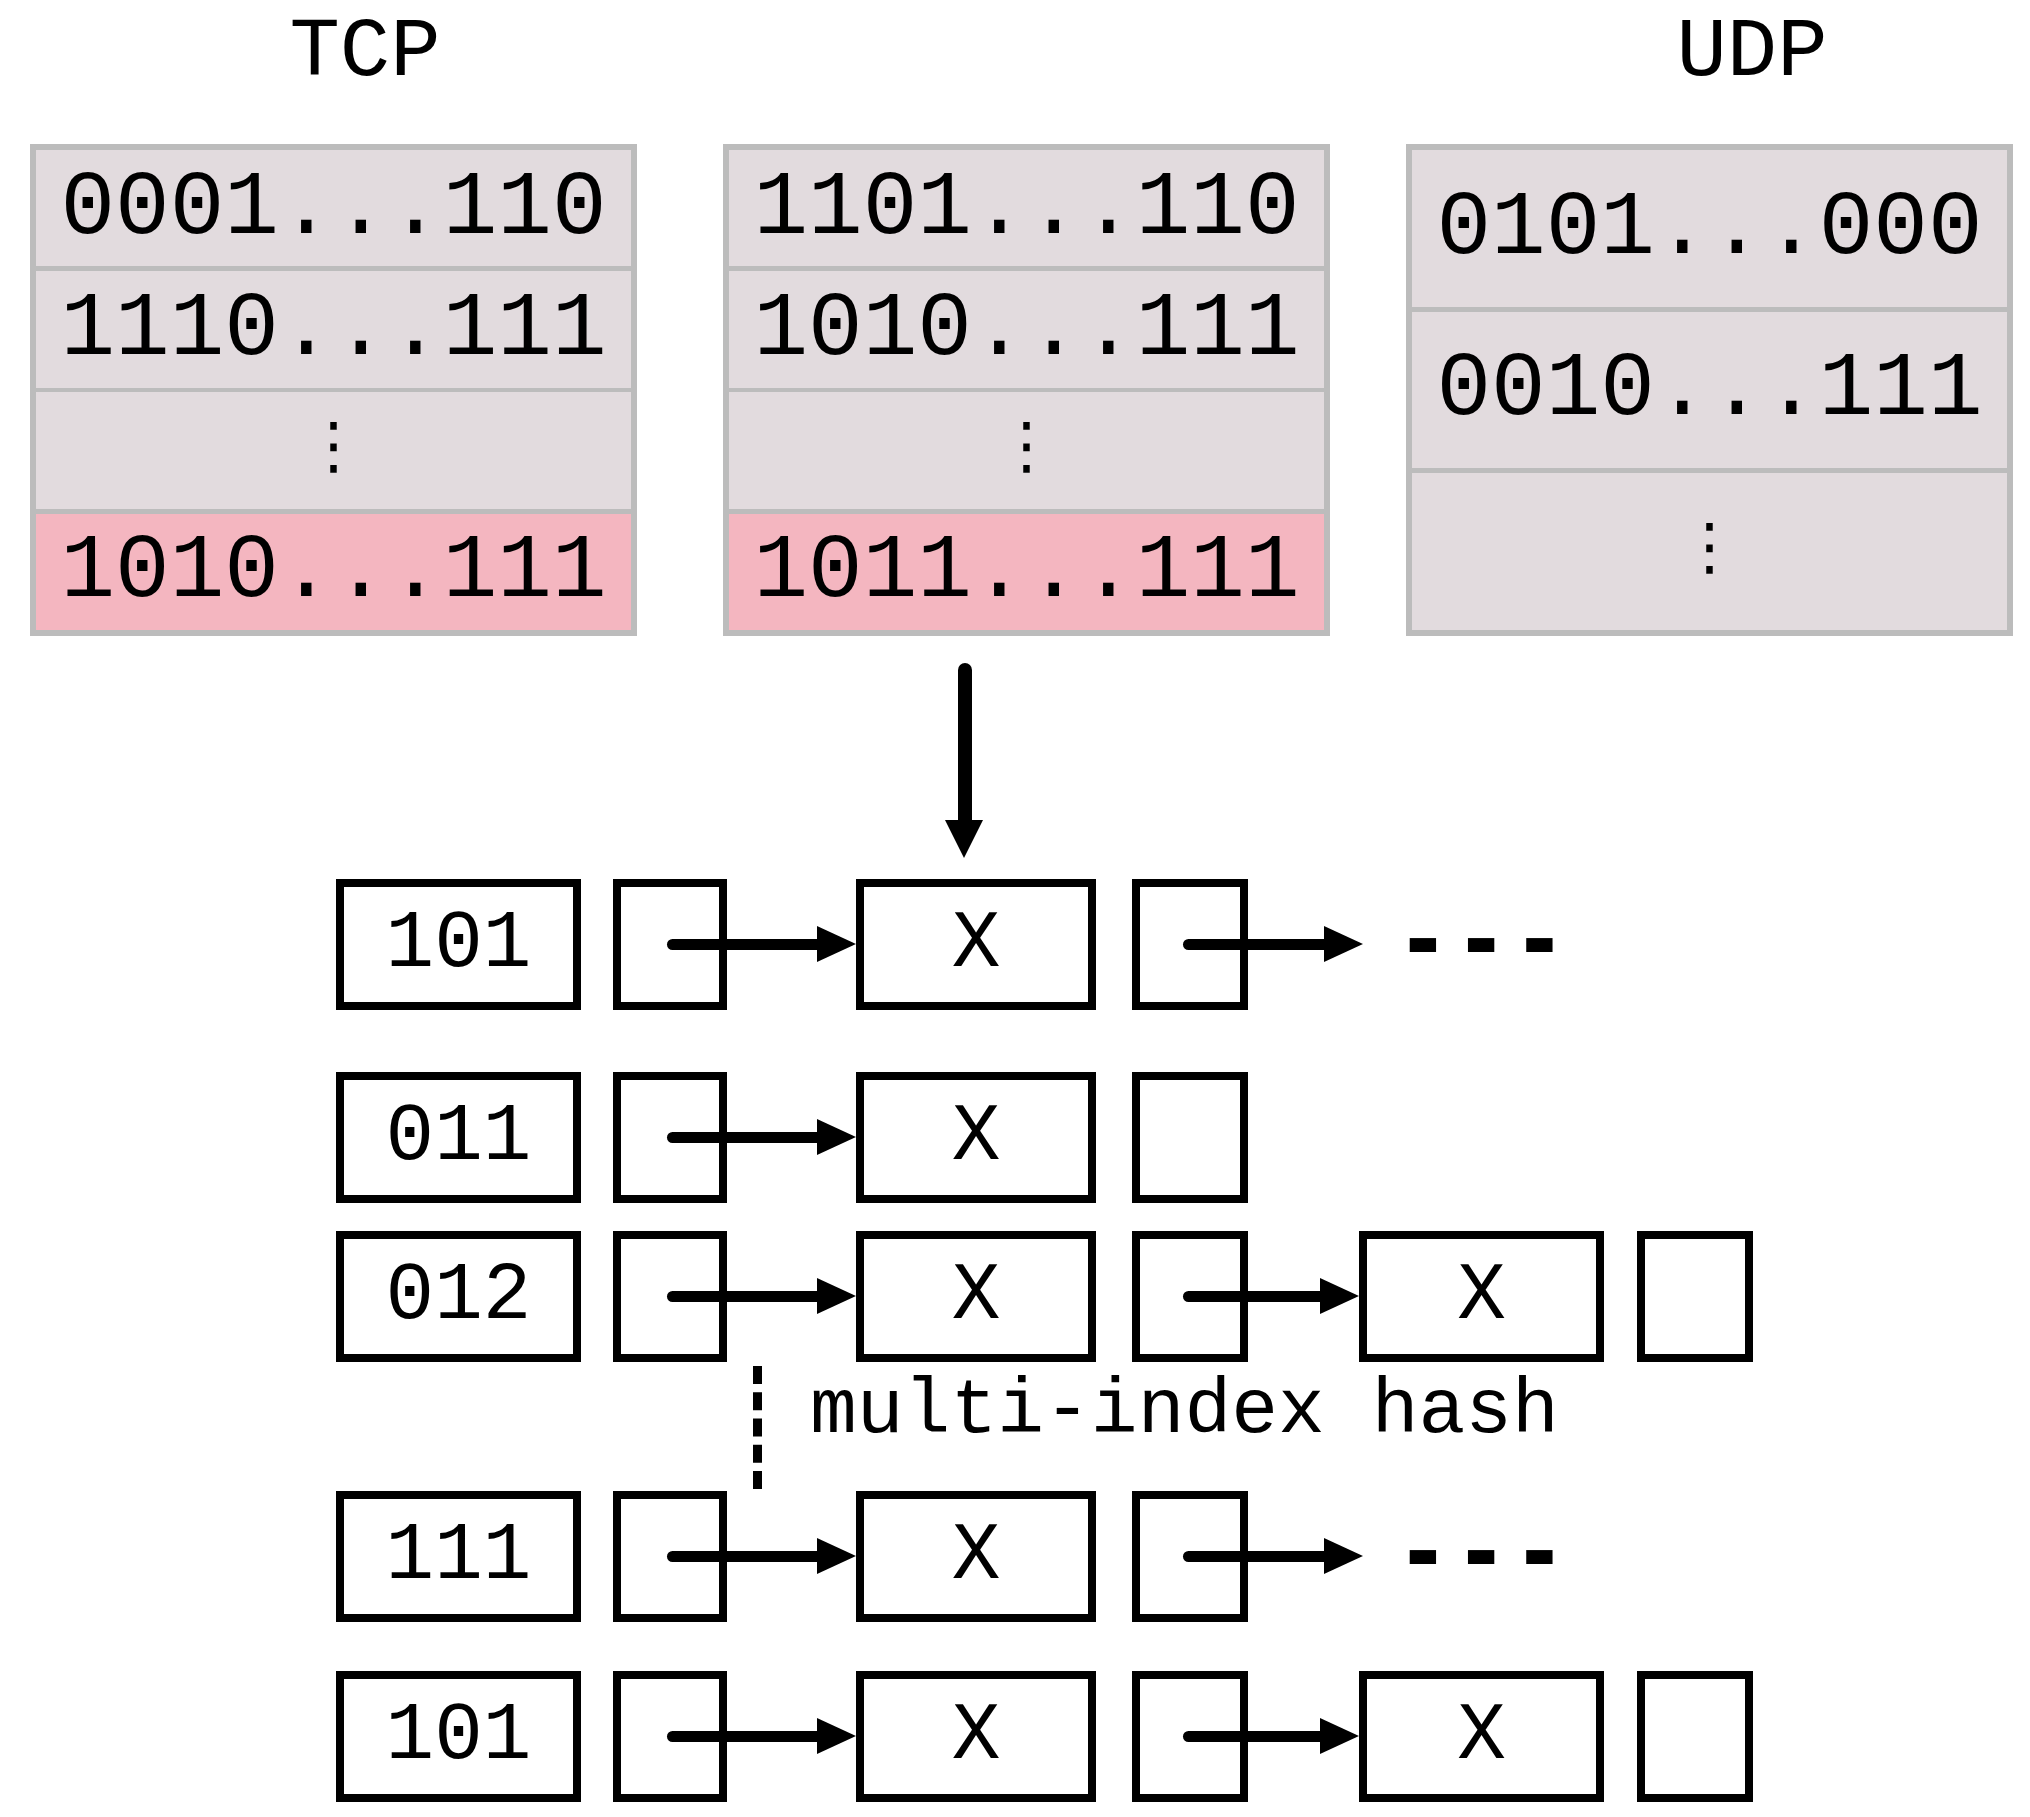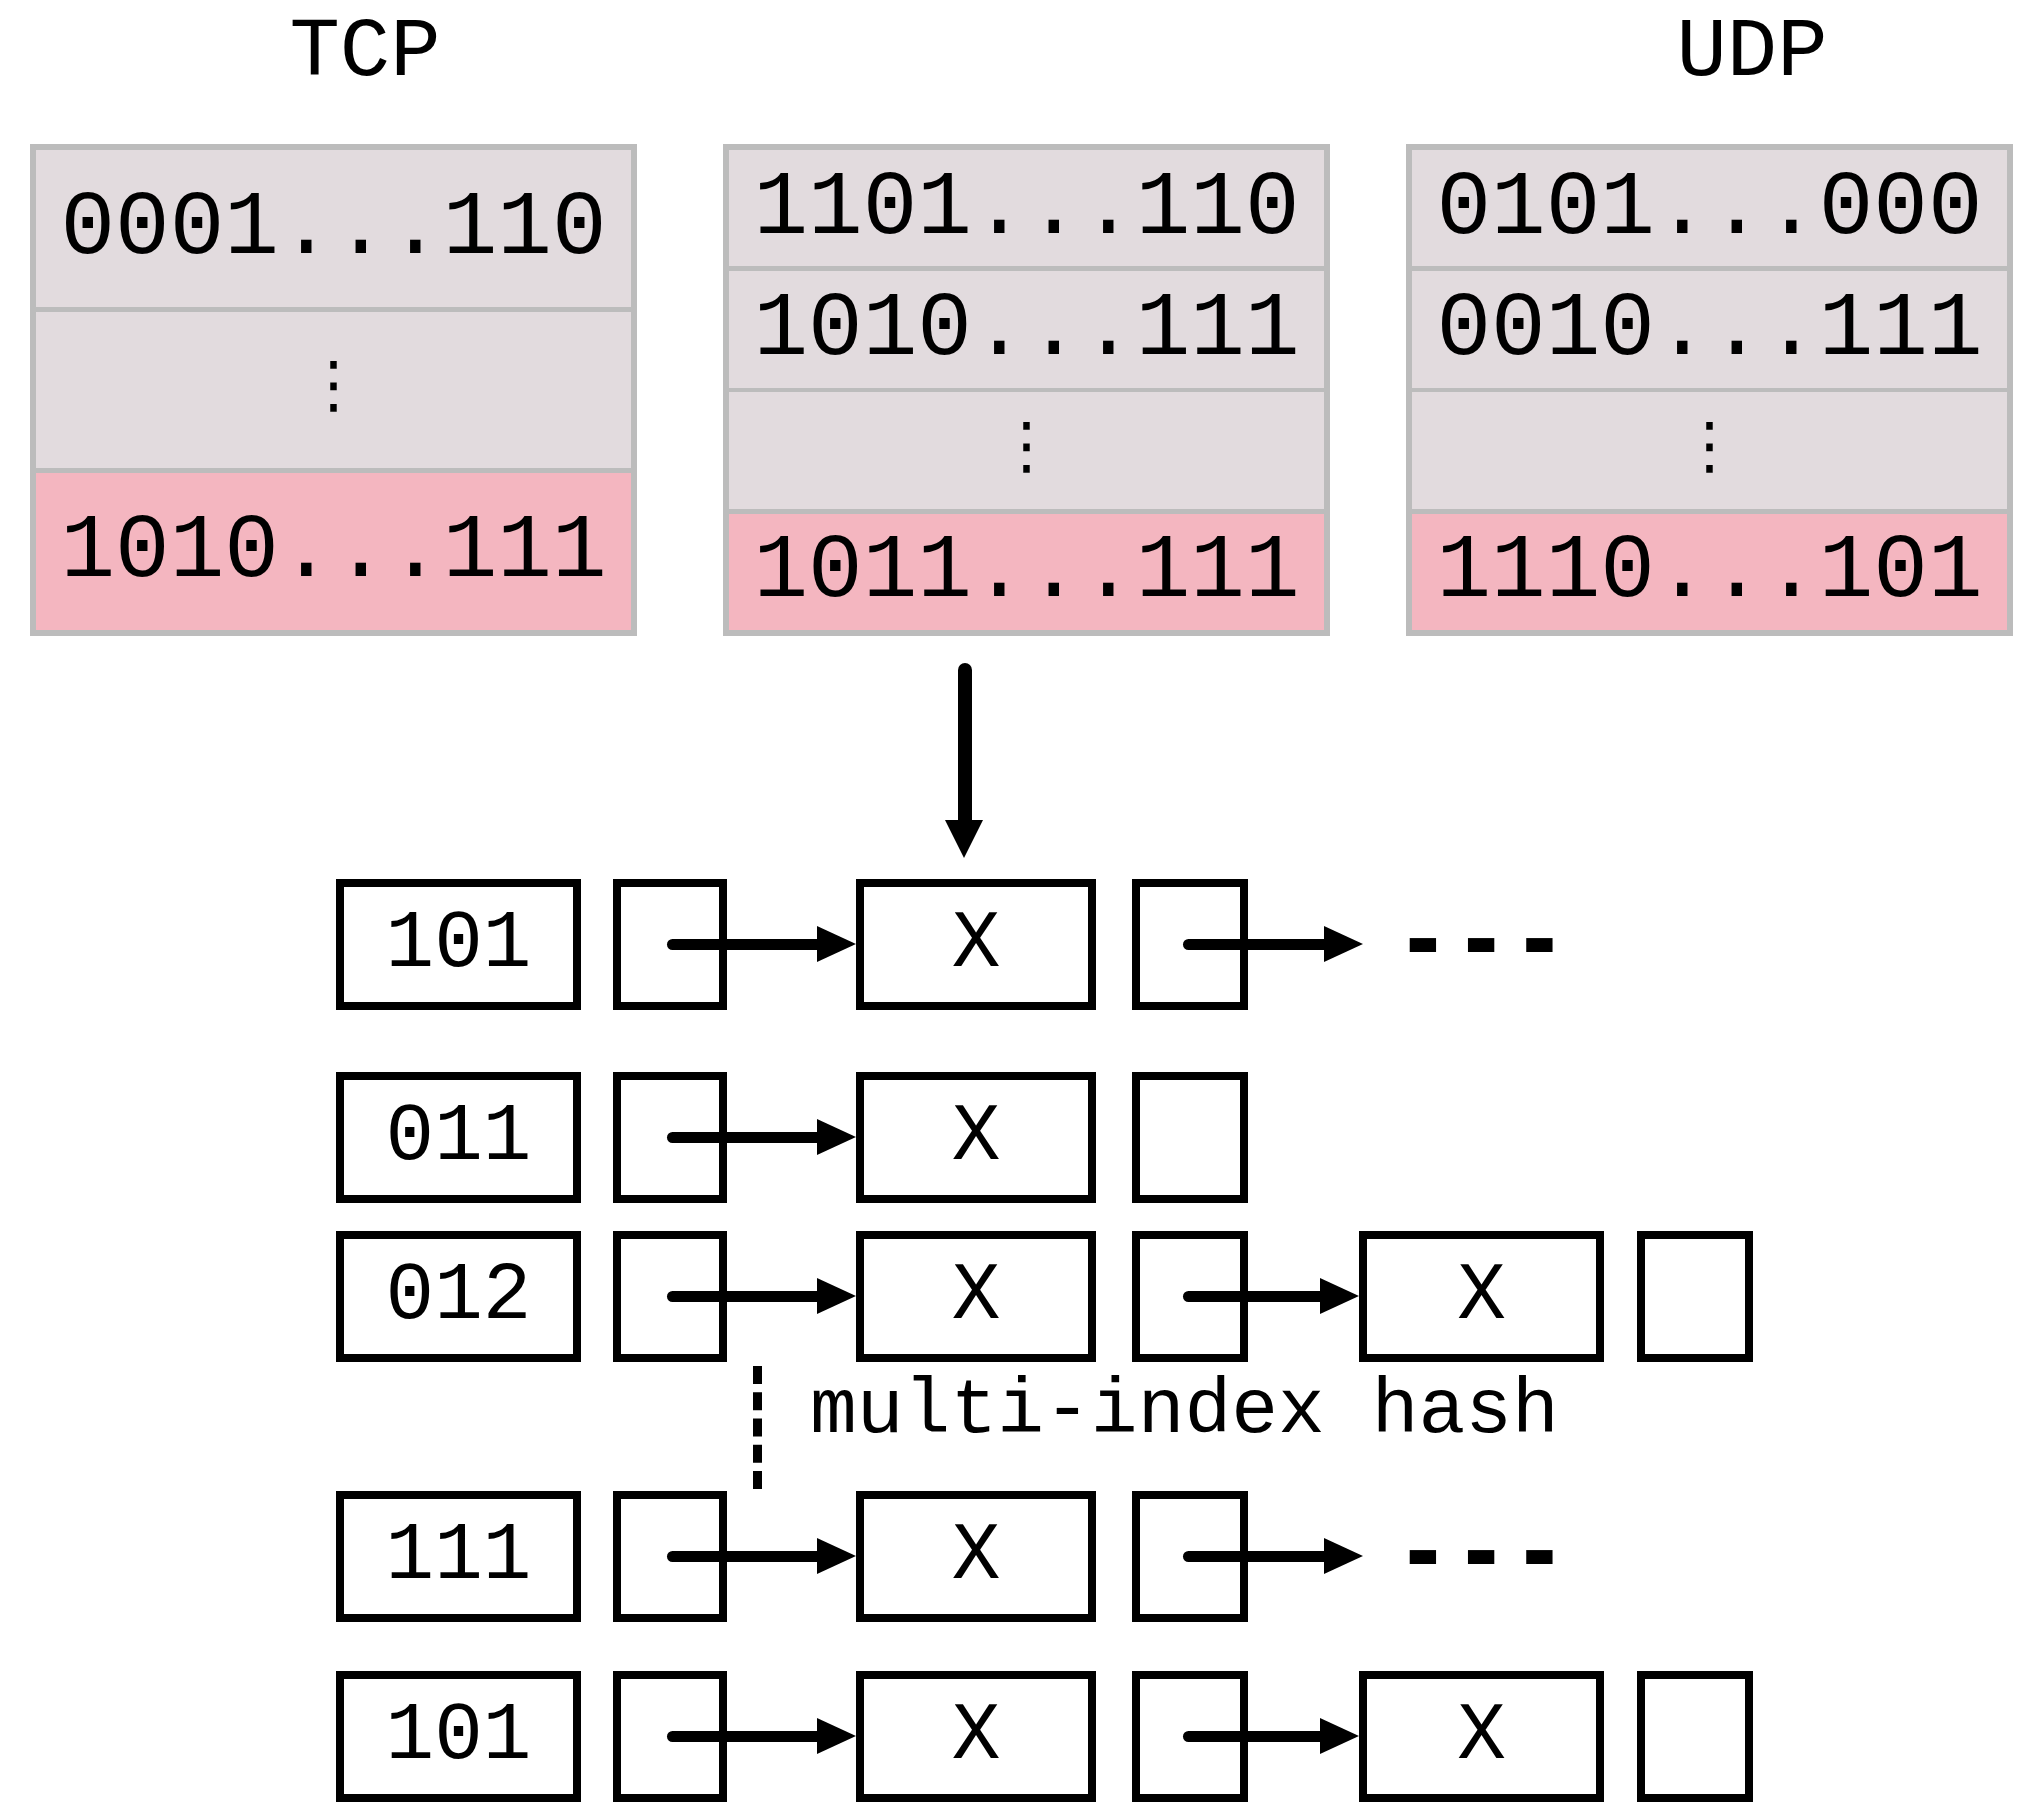--- a/index.html
+++ b/index.html
@@ -141,36 +141,36 @@
 </head>
 <body>
 
 <div class="canvas">
 
   <div class="ttl" style="left:365px">TCP</div>
   <div class="ttl" style="left:1752px">UDP</div>
 
   <div class="ptable" style="left:30px">
     <div class="trow">0001...110</div>
+    <div class="trow">1110...111</div>
     <div class="trow dots">⋮</div>
     <div class="trow pink">1010...111</div>
   </div>
 
   <div class="ptable" style="left:723px">
     <div class="trow">1101...110</div>
     <div class="trow">1010...111</div>
     <div class="trow dots">⋮</div>
     <div class="trow pink">1011...111</div>
   </div>
 
   <div class="ptable" style="left:1406px">
     <div class="trow">0101...000</div>
     <div class="trow">0010...111</div>
     <div class="trow dots">⋮</div>
-    <div class="trow pink">1110...101</div>
   </div>
 
   <div class="dshaft"></div>
   <div class="dhead"></div>
 
   <div class="hrow" style="top:879px">
     <div class="hbox lbl">101</div>
     <div class="hbox ptr1"></div>
     <div class="ar a1"></div>
     <div class="ah a1"></div>

